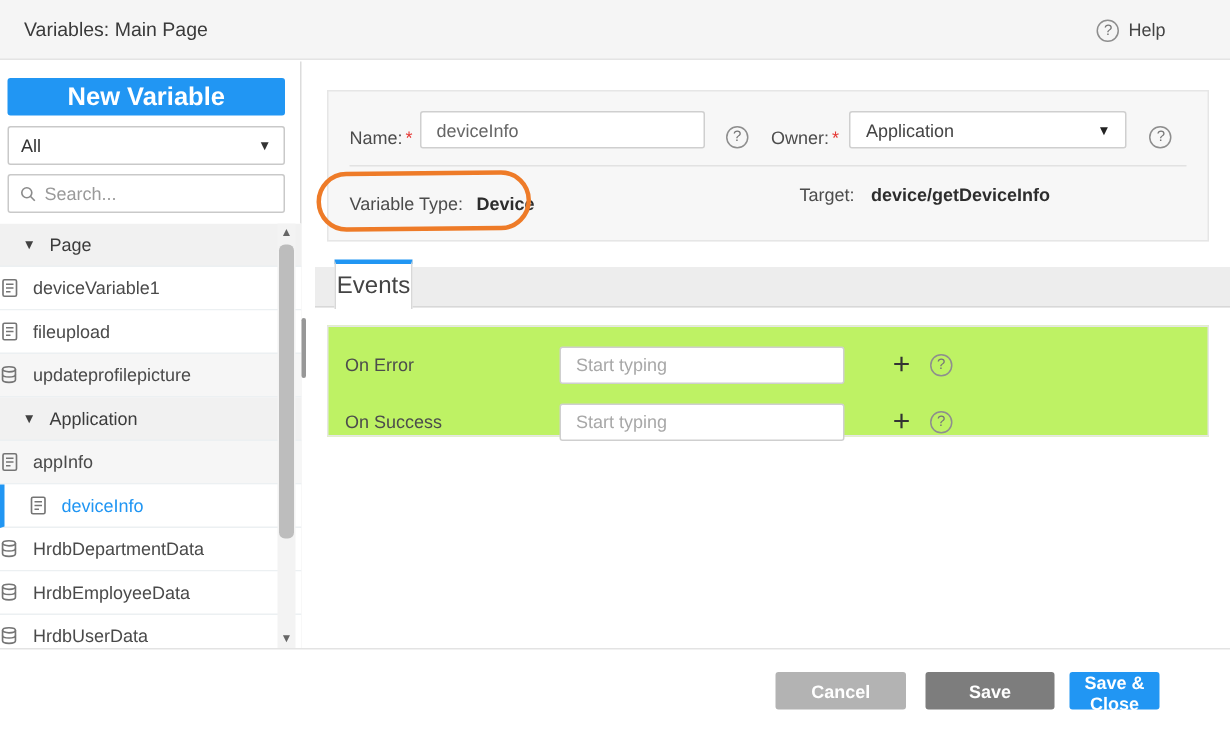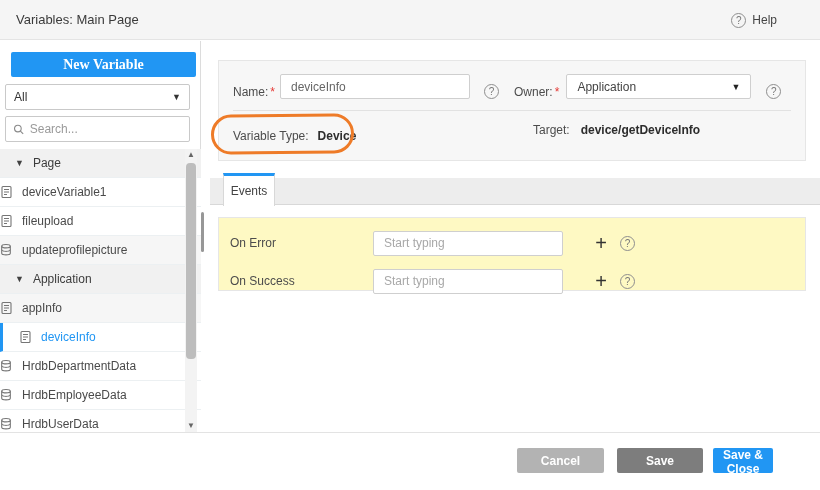--- a/index.html
+++ b/index.html
@@ -10,23 +10,23 @@
   
   .hdr { position:absolute; left:0; top:0; width:820px; height:40px; background:#f5f5f5; border-bottom:1px solid #e4e4e4; }
   .hdr-title { position:absolute; left:16px; top:0; line-height:40px; font-size:13px; color:#3a3a3a; }
   .hdr-help { position:absolute; right:43px; top:0; height:40px; display:flex; align-items:center; gap:6px; cursor:pointer; }
   .qmark { display:inline-block; width:15px; height:15px; border:1px solid #8e8e8e; border-radius:50%; color:#777;
            font-size:10px; line-height:13px; text-align:center; flex:0 0 auto; }
   .hdr-help .hlabel { font-size:12px; color:#444; }
 
   
   .sidebar { position:absolute; left:0; top:41px; width:201px; height:391px; background:#fff; border-right:1px solid #dcdcdc; }
-  .btn-new { position:absolute; left:11px; top:11px; width:185px; height:25px; background:var(--accent-blue,#2196f3);
-             color:#fff; font-size:14px; font-weight:bold; border:none; border-radius:2px; cursor:pointer;
-             font-family:Liberation Serif, serif; }
+  .btn-new { position:absolute; left:5px; top:11px; width:185px; height:25px; background:var(--accent-blue,#2196f3);
+             color:#fff; font-size:17px; font-weight:bold; border:none; border-radius:2px; cursor:pointer;
+             font-family:Liberation Sans, sans-serif; }
   .filter-sel { position:absolute; left:5px; top:43px; width:185px; height:26px; background:#fff; border:1px solid #c9c9c9;
                 border-radius:2px; font-size:12px; color:#333; display:flex; align-items:center; padding:0 8px; cursor:pointer; }
   .filter-sel .caret { margin-left:auto; font-size:9px; color:#333; }
   .search-box { position:absolute; left:5px; top:75px; width:185px; height:26px; background:#fff; border:1px solid #c9c9c9;
                 border-radius:2px; display:flex; align-items:center; padding:0 7px; gap:5px; }
   .search-box input { border:none; outline:none; font-size:12px; color:#555; width:100%; background:transparent; font-family:inherit; }
   .search-box input::placeholder { color:#9a9a9a; }
 
   .tree { position:absolute; left:0; top:108px; width:201px; height:283px; overflow:hidden; background:#fff; }
   .tree-row { height:29px; display:flex; align-items:center; border-bottom:1px solid #ecf0f2; font-size:12px;
@@ -67,24 +67,24 @@
   .tg-group { position:absolute; left:300px; top:0; height:26px; display:flex; align-items:flex-start; gap:11px; }
   .fvalue { font-size:12px; font-weight:bold; color:#2d2d2d; }
 
   .annotation { position:absolute; left:211px; top:114px; width:143px; height:40px; border:3px solid var(--annotation-orange,#ee7b28);
                 border-radius:22px; transform:rotate(-0.6deg); pointer-events:none; }
 
   
   .tabbar { position:absolute; left:210px; top:178px; width:610px; height:27px; background:#ededed; border-bottom:1px solid #d8d8d8; }
   .tab { position:absolute; left:223px; top:173px; width:52px; height:33px; background:#fff; border:1px solid #d8d8d8;
          border-top:3px solid var(--accent-blue,#2196f3); border-bottom:none; z-index:2; display:flex; align-items:center;
-         justify-content:center; font-size:12px; color:#444; cursor:pointer; }
-
-  
-  .events-panel { position:absolute; left:218px; top:217px; width:588px; height:74px; background:#fef9c3; border:1px solid #e6e6e6; }
+         justify-content:center; font-size:16px; color:#444; cursor:pointer; }
+
+  
+  .events-panel { position:absolute; left:218px; top:217px; width:588px; height:74px; background:#bef264; border:1px solid #e6e6e6; }
   .ev-row { position:absolute; left:11px; right:11px; height:26px; display:flex; align-items:center; }
   .ev-row.r1 { top:12px; } .ev-row.r2 { top:50px; }
   .ev-label { width:143px; font-size:12px; color:#4c4c4c; }
   .ev-input { width:190px; }
   .ev-input::placeholder { color:#a8a8a8; }
   .plus-ic { margin-left:26px; width:24px; text-align:center; font-size:20px; font-weight:300; color:#333; cursor:pointer; line-height:24px; }
   .ev-row .qmark { margin-left:7px; cursor:pointer; }
 
   
   .footer-divider { position:absolute; left:0; top:432px; width:820px; height:1px; background:#e3e3e3; }

